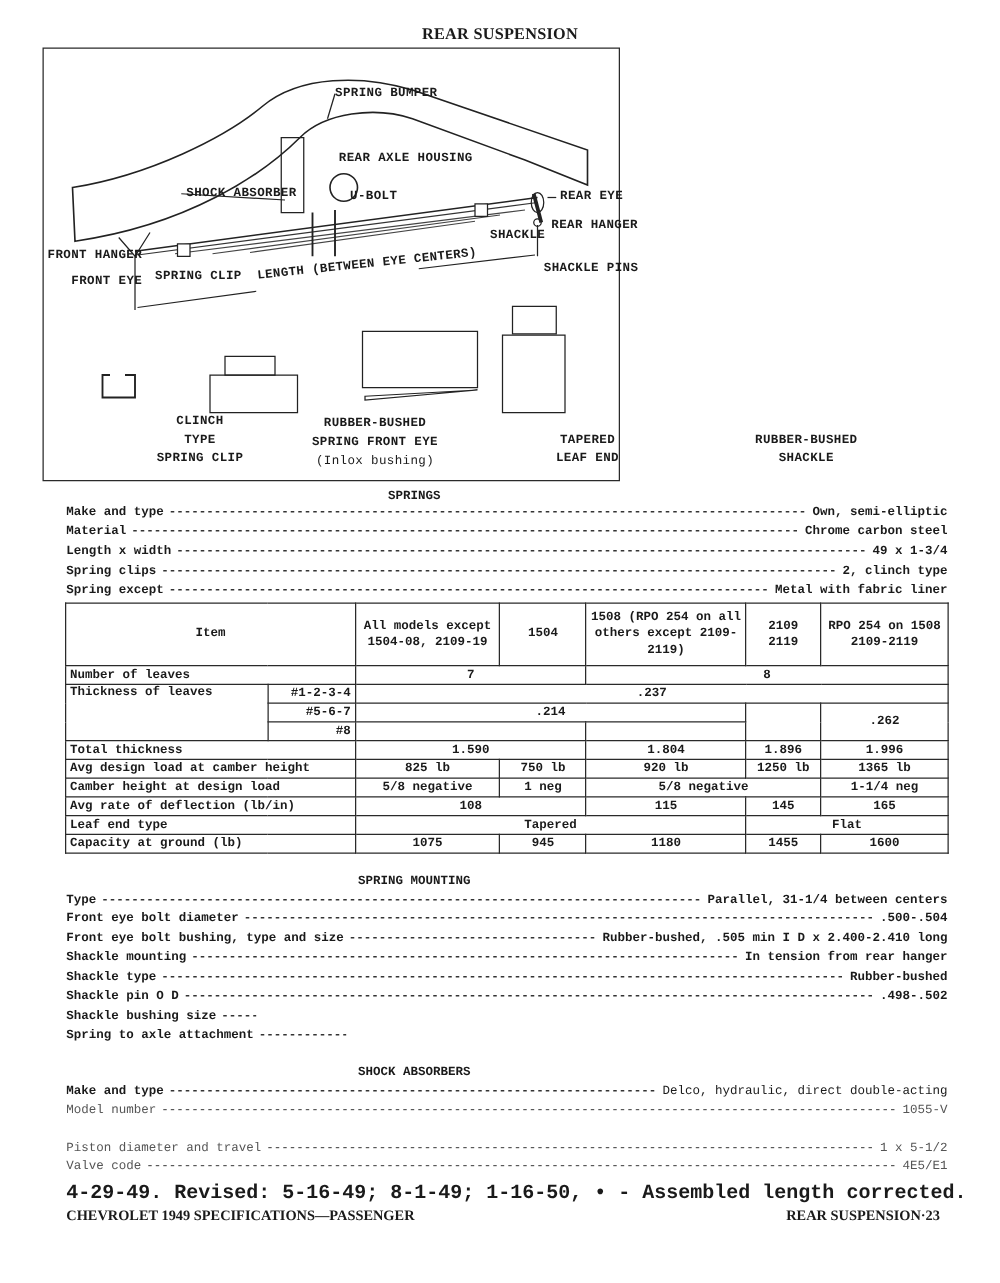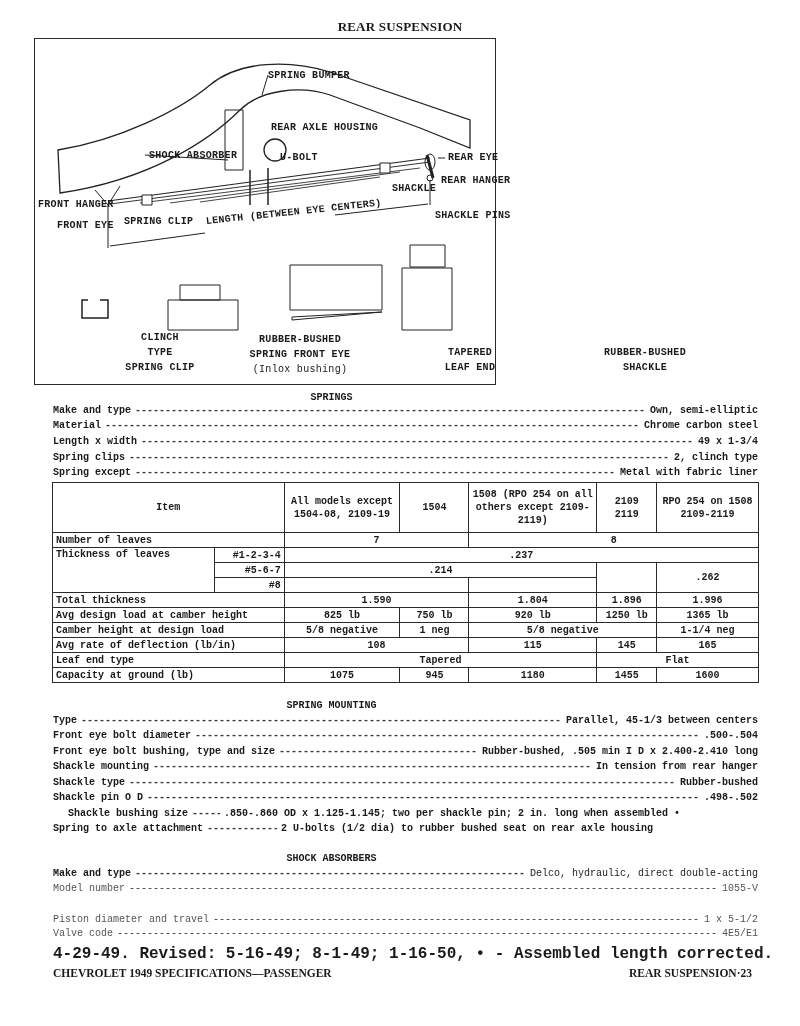--- a/index.html
+++ b/index.html
@@ -219,21 +219,21 @@
     <td>1455</td>
     <td>1600</td>
   </tr>
 </tbody>
   </table>
 
 <div class="sec" style="top:700px;">SPRING MOUNTING</div>
 <div class="spec" style="top:715px;">
     <span class="k">Type</span>
     <span class="d"></span>
-    <span class="v">Parallel, 45-1/3 between centers</span>
+    <span class="v">Parallel, 31-1/4 between centers</span>
   </div>
 <div class="spec" style="top:730px;">
     <span class="k">Front eye bolt diameter</span>
     <span class="d"></span>
     <span class="v">.500-.504</span>
   </div>
 <div class="spec" style="top:746px;">
     <span class="k">Front eye bolt bushing, type and size</span>
     <span class="d"></span>
     <span class="v">Rubber-bushed, .505 min I D x 2.400-2.410 long</span>
@@ -246,29 +246,27 @@
 <div class="spec" style="top:777px;">
     <span class="k">Shackle type</span>
     <span class="d"></span>
     <span class="v">Rubber-bushed</span>
   </div>
 <div class="spec" style="top:792px;">
     <span class="k">Shackle pin O D</span>
     <span class="d"></span>
     <span class="v">.498-.502</span>
   </div>
-<div class="spec" style="top:808px; width:720px;margin-left:15px;">
+<div class="spec" style="top:808px; width:720px;">
     <span class="k">Shackle bushing size</span>
     <span class="d" style="flex:0 0 28px;"></span>
-    <span class="v">.850-.860 OD x 1.125-1.145; two per shackle pin; 2 in. long when assembled •</span>
   </div>
 <div class="spec" style="top:823px;">
     <span class="k">Spring to axle attachment</span>
     <span class="d" style="flex:0 0 70px;"></span>
-    <span class="v">2 U-bolts (1/2 dia) to rubber bushed seat on rear axle housing</span>
   </div>
 
 <div class="sec" style="top:853px;">SHOCK ABSORBERS</div>
 <div class="spec" style="top:868px;">
     <span class="k">Make and type</span>
     <span class="d"></span>
     <span class="v" style="font-weight:normal;">Delco, hydraulic, direct double-acting</span>
   </div>
 <div class="spec light" style="top:883px;">
     <span class="k">Model number</span>

